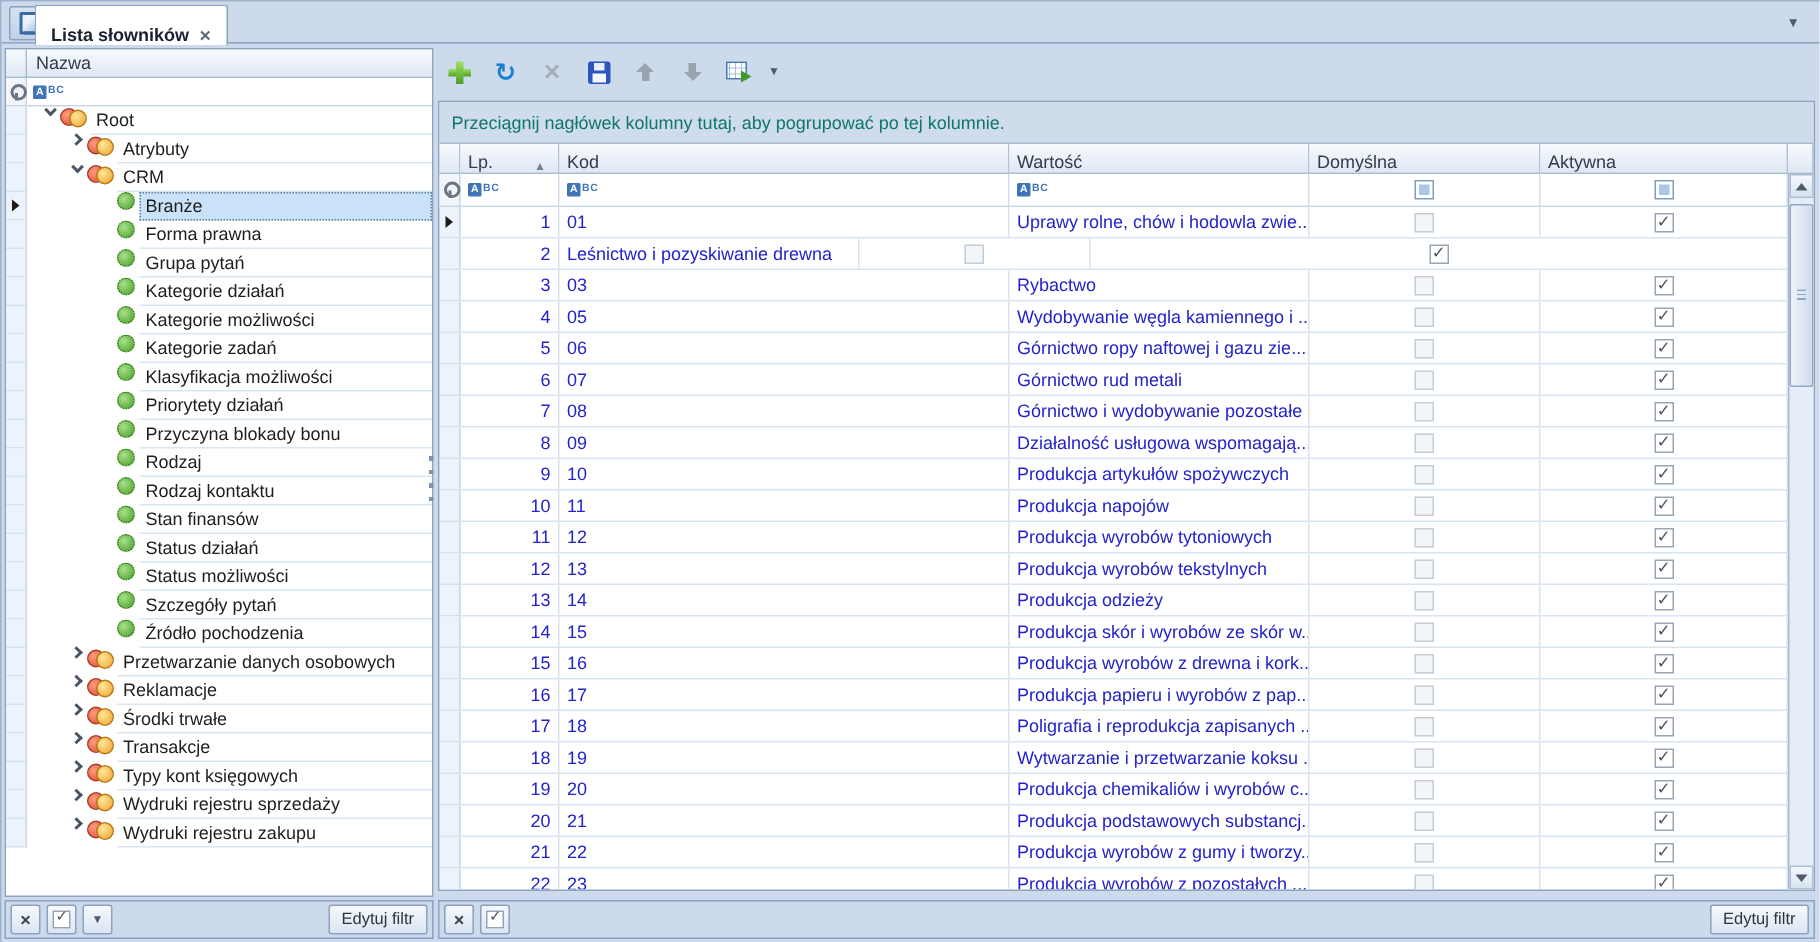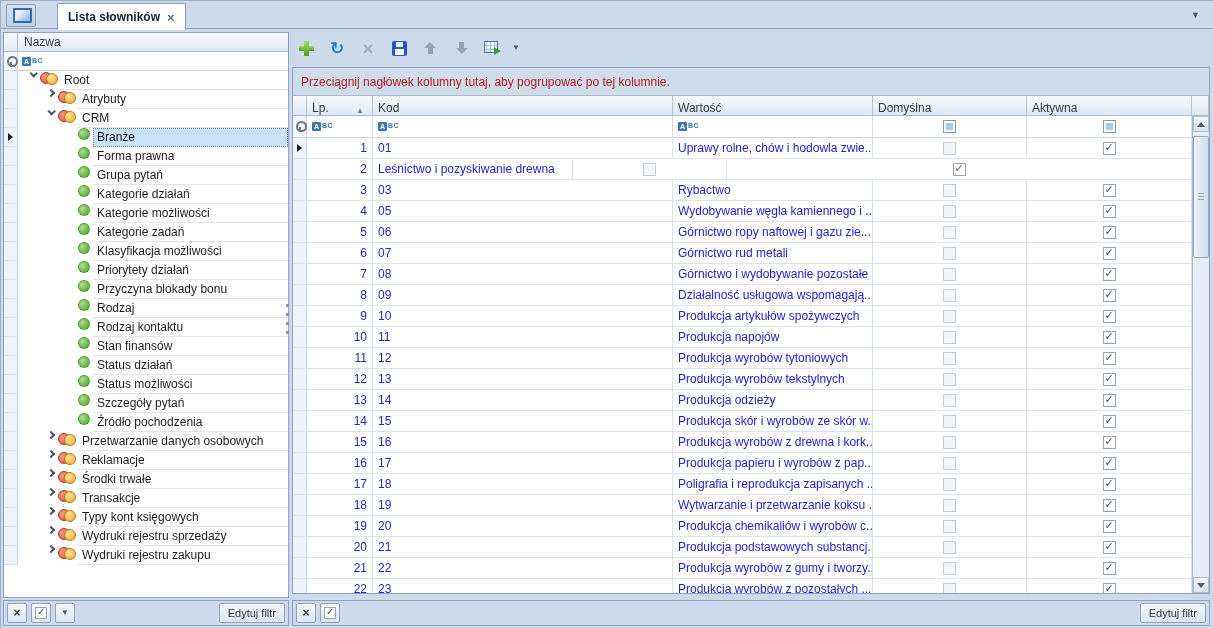--- a/index.html
+++ b/index.html
@@ -11,22 +11,22 @@
   *{box-sizing:border-box}
 
   
   .tabstrip{position:absolute;left:0;top:0;right:0;height:28px;background:#ccdaeb;border-bottom:1px solid #8ca2c0}
   .home-btn{position:absolute;left:5px;top:3px;width:30px;height:23px;background:linear-gradient(#d5e2f1,#bfd2e8);
     border:1px solid #8ca2c0;border-radius:2px;display:flex;align-items:center;justify-content:center}
   .ico-monitor{width:18px;height:15px;position:relative;display:inline-block}
   .ico-monitor::before{content:"";position:absolute;left:1px;top:0;width:15px;height:11px;border:2px solid #3a6aa4;
     background:linear-gradient(135deg,#eaf3fc 30%,#7fb0e0);border-radius:1px}
   .ico-monitor::after{content:"";position:absolute;left:4px;bottom:0;width:10px;height:2px;background:#3a6aa4}
-  .tab{position:absolute;left:56px;top:2px;height:27px;padding:0 10px;background:#fff;
-    border:1px solid #8ca2c0;border-bottom:none;border-radius:2px 2px 0 0;display:flex;align-items:center;gap:7px}
+  .tab{position:absolute;left:22px;top:2px;height:27px;padding:0 10px;background:#fff;
+    border:1px solid #8ca2c0;border-bottom:none;border-radius:2px 2px 0 0;display:flex;align-items:flex-end;gap:7px}
   .tab-title{font-weight:bold;color:#18222e}
   .tab-close{color:#5f6b78;font-weight:bold;font-size:13px;line-height:1;cursor:default}
   .strip-caret{position:absolute;right:13px;top:9px;font-size:9px;color:#4e5c6e}
 
   
   .abc{display:inline-flex;align-items:flex-start;line-height:1}
   .abc b{display:inline-block;width:9px;height:9px;background:#3f74b5;color:#fff;font-size:7px;font-weight:bold;
     text-align:center;line-height:9px;border-radius:1px}
   .abc i{font-style:normal;font-size:7px;font-weight:bold;color:#3f74b5;margin-left:1px;letter-spacing:.5px}
   .ico-pin{width:9px;height:11px;position:relative;display:inline-block}
@@ -109,21 +109,21 @@
   .ico-export::before{content:"";position:absolute;left:0;top:0;right:3px;bottom:2px;background:#fff;border:1px solid #4a78b0;
     background-image:linear-gradient(#9dbede 1px,transparent 1px),linear-gradient(90deg,#9dbede 1px,transparent 1px);
     background-size:4px 4px;background-position:1px 3px}
   .ico-export::after{content:"";position:absolute;right:0;bottom:0;width:0;height:0;
     border-top:4px solid transparent;border-bottom:4px solid transparent;border-left:7px solid #3f9b28}
 
   
   .grid-panel{position:absolute;left:291px;top:66px;right:3px;height:527px;background:#fff;border:1px solid #8ca2c0;
     display:flex;flex-direction:column;overflow:hidden}
   .group-bar{height:28px;flex:0 0 28px;background:#cfdcec;border-bottom:1px solid #a9bbd1;
-    display:flex;align-items:center;padding-left:8px;color:#b91c1c}
+    display:flex;align-items:center;padding-left:8px;color:#0f766e}
   .ghead{height:20px;flex:0 0 20px;display:flex}
   .ghead .hcell{background:linear-gradient(#f8fafd,#dee8f3);border-right:1px solid #b3c2d5;border-bottom:1px solid #a9bbd1;
     display:flex;align-items:flex-end;padding-left:5px;color:#333c48;overflow:hidden}
   .ghead .hcell.sorted .sortmark{margin-left:auto;margin-right:8px;font-size:8px;color:#77818d}
   .gfilter{height:22px;flex:0 0 22px;display:flex;margin-right:17px;background:#fff}
   .gfilter .fcell{border-right:1px solid #d2deec;border-bottom:1px solid #c8d6e8;display:flex;align-items:center;padding-left:5px}
   .gfilter .fcell.ck{justify-content:center;padding-left:0}
   .gfilter .indf{background:#f2f6fb;display:flex;align-items:center;justify-content:center;
     border-right:1px solid #c8d6e8;border-bottom:1px solid #c8d6e8}
   .grows{flex:1;overflow:hidden;margin-right:17px}

